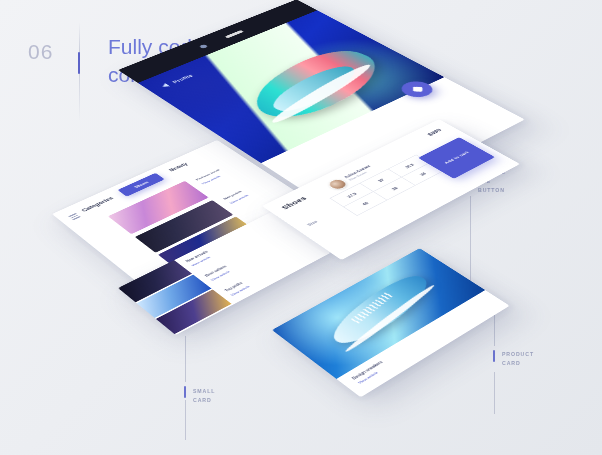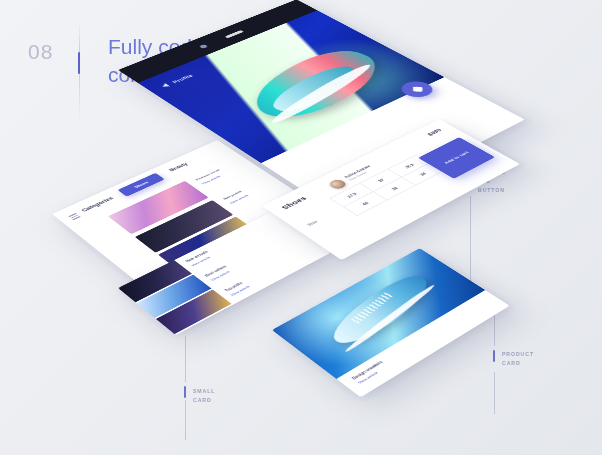--- a/index.html
+++ b/index.html
@@ -185,21 +185,21 @@
   }
   .shoe-cap{position:absolute;left:12px;top:104px;}
   .shoe-cap-t{font-size:4.8px;color:#525778;font-weight:700;}
   .shoe-cap-l{font-size:4.4px;color:#6d78d8;font-weight:700;margin-top:3px;}
 </style>
 </head>
 <body>
 
 <div class="stage">
 
-  <div class="hdr-num">08</div>
+  <div class="hdr-num">06</div>
   <div class="hdr-rule"></div>
   <div class="hdr-rule-accent"></div>
   <div class="hdr-title">Fully coded variations of components.</div>
 
   <div class="anno">
     <div class="anno-line" style="left:470px;top:126px;height:48px;"></div>
     <div class="anno-line" style="left:470px;top:196px;height:96px;"></div>
     <div class="anno-tick" style="left:469px;top:168px;"></div>
     <div class="anno-text" style="left:478px;top:168px;">CHOOSE THE
 BUTTON</div>

